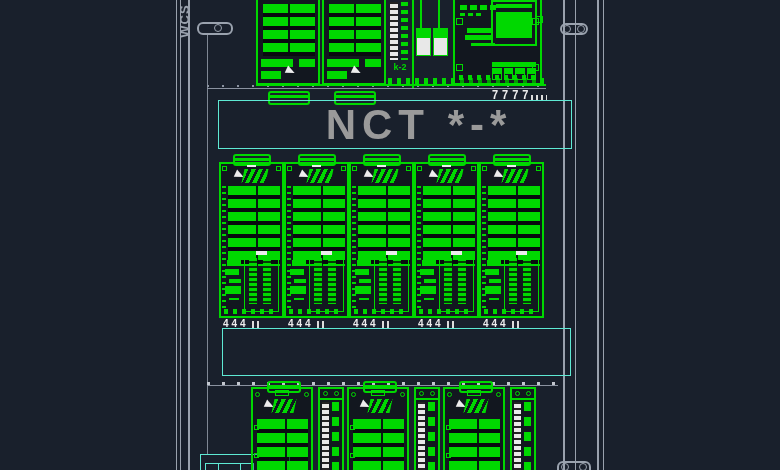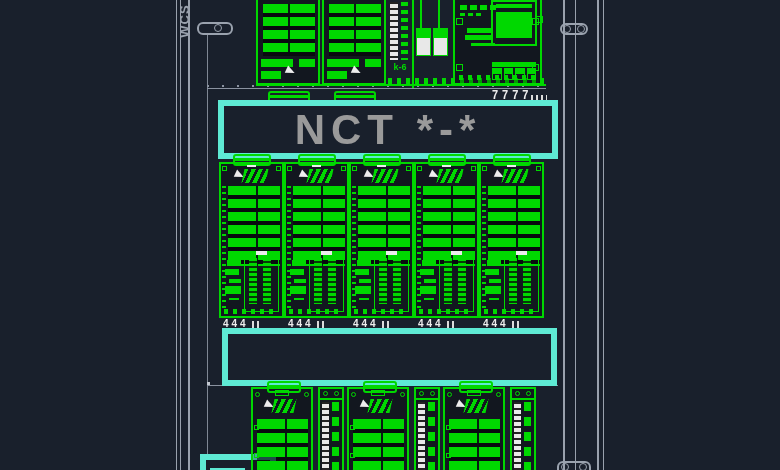--- a/index.html
+++ b/index.html
@@ -7,21 +7,21 @@
     position:relative;width:780px;height:470px;overflow:hidden;
     background:#19202c;
     font-family:"Liberation Sans",sans-serif;
     --g:#00d800;--gd:rgba(0,0,0,.55);--gray:#99a1ad;--wh:#ededed;
   }
   .abs{position:absolute;}
   
   .vline{position:absolute;top:0;bottom:0;width:1px;background:var(--gray);}
   .vline.w2{width:2px;}
   .hline{position:absolute;height:1px;background:#8a92a0;}
-  .gbox{position:absolute;border:6px solid #5eead4;}
+  .gbox{position:absolute;border:1px solid #5eead4;padding-left:24px;}
   .brk{position:absolute;border:2px solid #9aa2ae;border-radius:6px;}
   .brk .knob{position:absolute;width:6px;height:6px;border:1.5px solid #9aa2ae;border-radius:50%;top:0;}
   
   .panel{position:absolute;border:2px solid var(--g);background:rgba(0,0,0,.28);}
   .bars{position:absolute;background:repeating-linear-gradient(to bottom,var(--g) 0 9px,var(--gd) 9px 13px);}
   .bars.big{background:repeating-linear-gradient(to bottom,var(--g) 0 10px,var(--gd) 10px 14px);}
   .seam{position:absolute;width:2px;background:rgba(8,12,18,.92);}
   .dashh{position:absolute;background:repeating-linear-gradient(to right,var(--g) 0 4px,transparent 4px 9px);}
   .dashv{position:absolute;background:repeating-linear-gradient(to bottom,var(--g) 0 2px,transparent 2px 6px);}
   .gstripe{position:absolute;background:repeating-linear-gradient(to bottom,var(--g) 0 3px,#063906 3px 5px);}
@@ -108,21 +108,21 @@
       <div class="gblock" style="left:3px;bottom:16px;width:32px;height:8px"></div>
       <div class="gblock" style="right:3px;bottom:16px;width:16px;height:8px"></div>
       <div class="gblock" style="left:3px;bottom:4px;width:20px;height:8px"></div>
       <div class="tri-w" style="left:28px;bottom:8px"></div>
     </div>
     <div class="conn" style="left:334px;top:91px;width:38px;height:10px"></div>
 
     <div class="abs" style="left:388px;top:-4px;width:24px;height:92px;border-right:2px solid var(--g)">
       <div class="wbar" style="left:2px;top:6px;width:8px;height:58px"></div>
       <div class="gmods" style="left:13px;top:6px;width:7px;height:58px;background:repeating-linear-gradient(to bottom,var(--g) 0 4px,transparent 4px 8px)"></div>
-      <div class="kl" style="left:0;top:66px;width:100%">k-6</div>
+      <div class="kl" style="left:0;top:66px;width:100%">k-2</div>
     </div>
     <div class="dashh" style="left:388px;top:78px;width:156px;height:6px"></div>
     <div class="gblock" style="left:256px;top:84px;width:290px;height:2px"></div>
 
     <div class="gblock" style="left:420px;top:-4px;width:2px;height:32px"></div>
     <div class="gblock" style="left:438px;top:-4px;width:2px;height:32px"></div>
     <div class="abs" style="left:416px;top:28px;width:13px;height:26px;border:1px solid var(--g);background:linear-gradient(to bottom,var(--g) 0 9px,rgba(0,0,0,0) 9px),#e8e8e8"></div>
     <div class="abs" style="left:433px;top:28px;width:13px;height:26px;border:1px solid var(--g);background:linear-gradient(to bottom,var(--g) 0 9px,rgba(0,0,0,0) 9px),#e8e8e8"></div>
 
     <div class="panel" style="left:453px;top:-4px;width:85px;height:85px">

